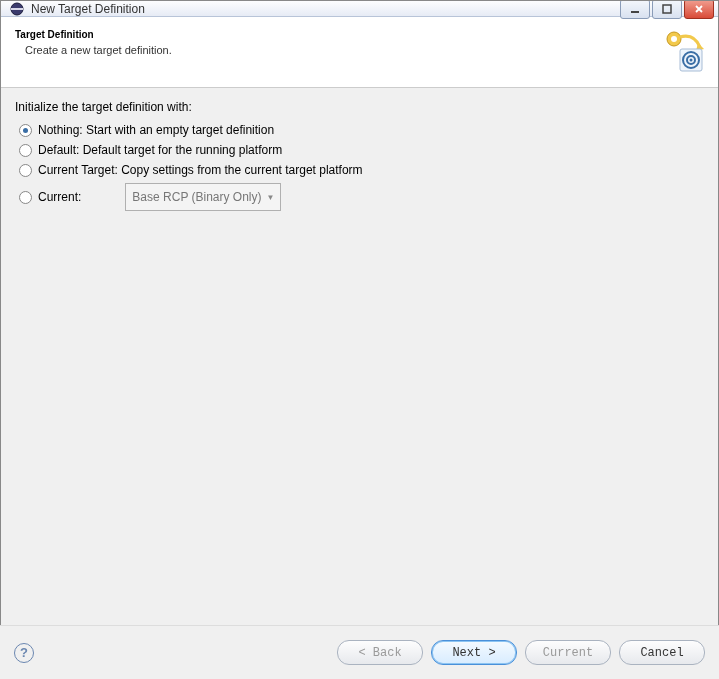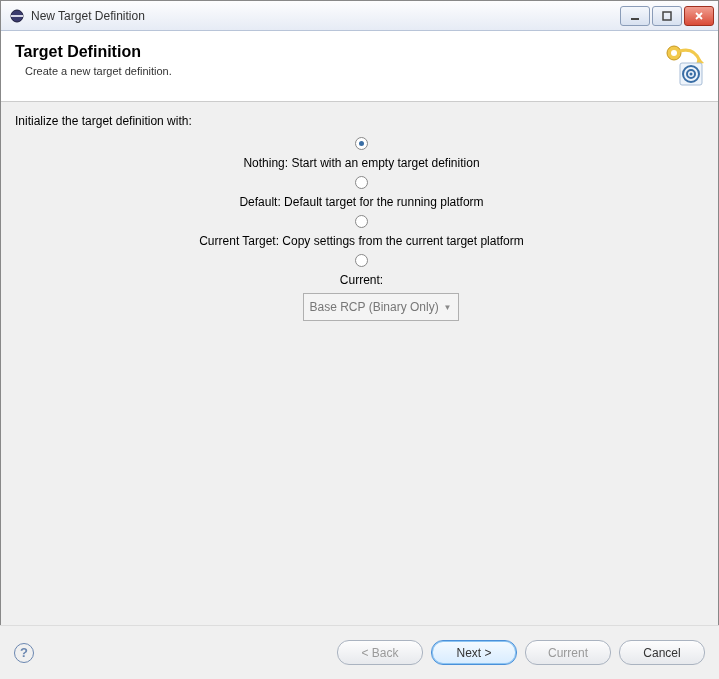--- a/index.html
+++ b/index.html
@@ -7,21 +7,21 @@
     margin: 0;
     font-family: "Segoe UI", Tahoma, sans-serif;
     font-size: 12px;
     background: #fff;
     width: 719px;
     height: 679px;
     overflow: hidden;
     border: 1px solid #888;
   }
   .titlebar {
-    height: 30px;
+    height: 16px;
     background: linear-gradient(#fdfdfe, #e6ebf5);
     border-bottom: 1px solid #b8c4d8;
     display: flex;
     align-items: center;
     padding: 0 4px 0 8px;
   }
   .titlebar .app-icon {
     width: 16px; height: 16px;
     margin-right: 6px;
     display: flex; align-items: center; justify-content: center;
@@ -49,21 +49,21 @@
   .header {
     background: #fff;
     padding: 12px 14px 14px 14px;
     border-bottom: 1px solid #ccc;
     display: flex;
     align-items: flex-start;
   }
   .header-text { flex: 1; }
   .header-title {
     font-weight: bold;
-    font-size: 16px;
+    font-size: 10px;
     color: #000;
     margin-bottom: 4px;
   }
   .header-desc {
     color: #333;
     font-size: 11px;
     padding-left: 10px;
   }
   .header-icon {
     width: 44px; height: 44px;
@@ -77,21 +77,20 @@
   }
   .init-label {
     color: #000;
     margin-bottom: 6px;
   }
   .radio-row {
     display: flex;
     align-items: center;
     padding: 3px 0 3px 4px;
     gap: 6px;
-    flex-direction: column;
   }
   .radio {
     width: 13px; height: 13px;
     border: 1px solid #888;
     border-radius: 50%;
     background: #fff;
     display: flex; align-items: center; justify-content: center;
     flex-shrink: 0;
   }
   .radio.selected::after {
@@ -145,21 +144,21 @@
     gap: 8px;
   }
   .btn {
     width: 86px; height: 25px;
     border: 1px solid #aab3c0;
     border-radius: 12px;
     background: linear-gradient(#fdfdfd, #e7e9ed);
     color: #333;
     font-size: 12px;
     display: flex; align-items: center; justify-content: center;
-    font-family: Liberation Sans, sans-serif;
+    font-family: Liberation Mono, monospace;
   }
   .btn.disabled { color: #9a9a9a; }
   .btn.primary {
     border-color: #4a90d9;
     box-shadow: 0 0 0 1px #8cc4f2 inset;
     background: linear-gradient(#f4faff, #d8ecff);
   }
 </style>
 </head>
 <body>

